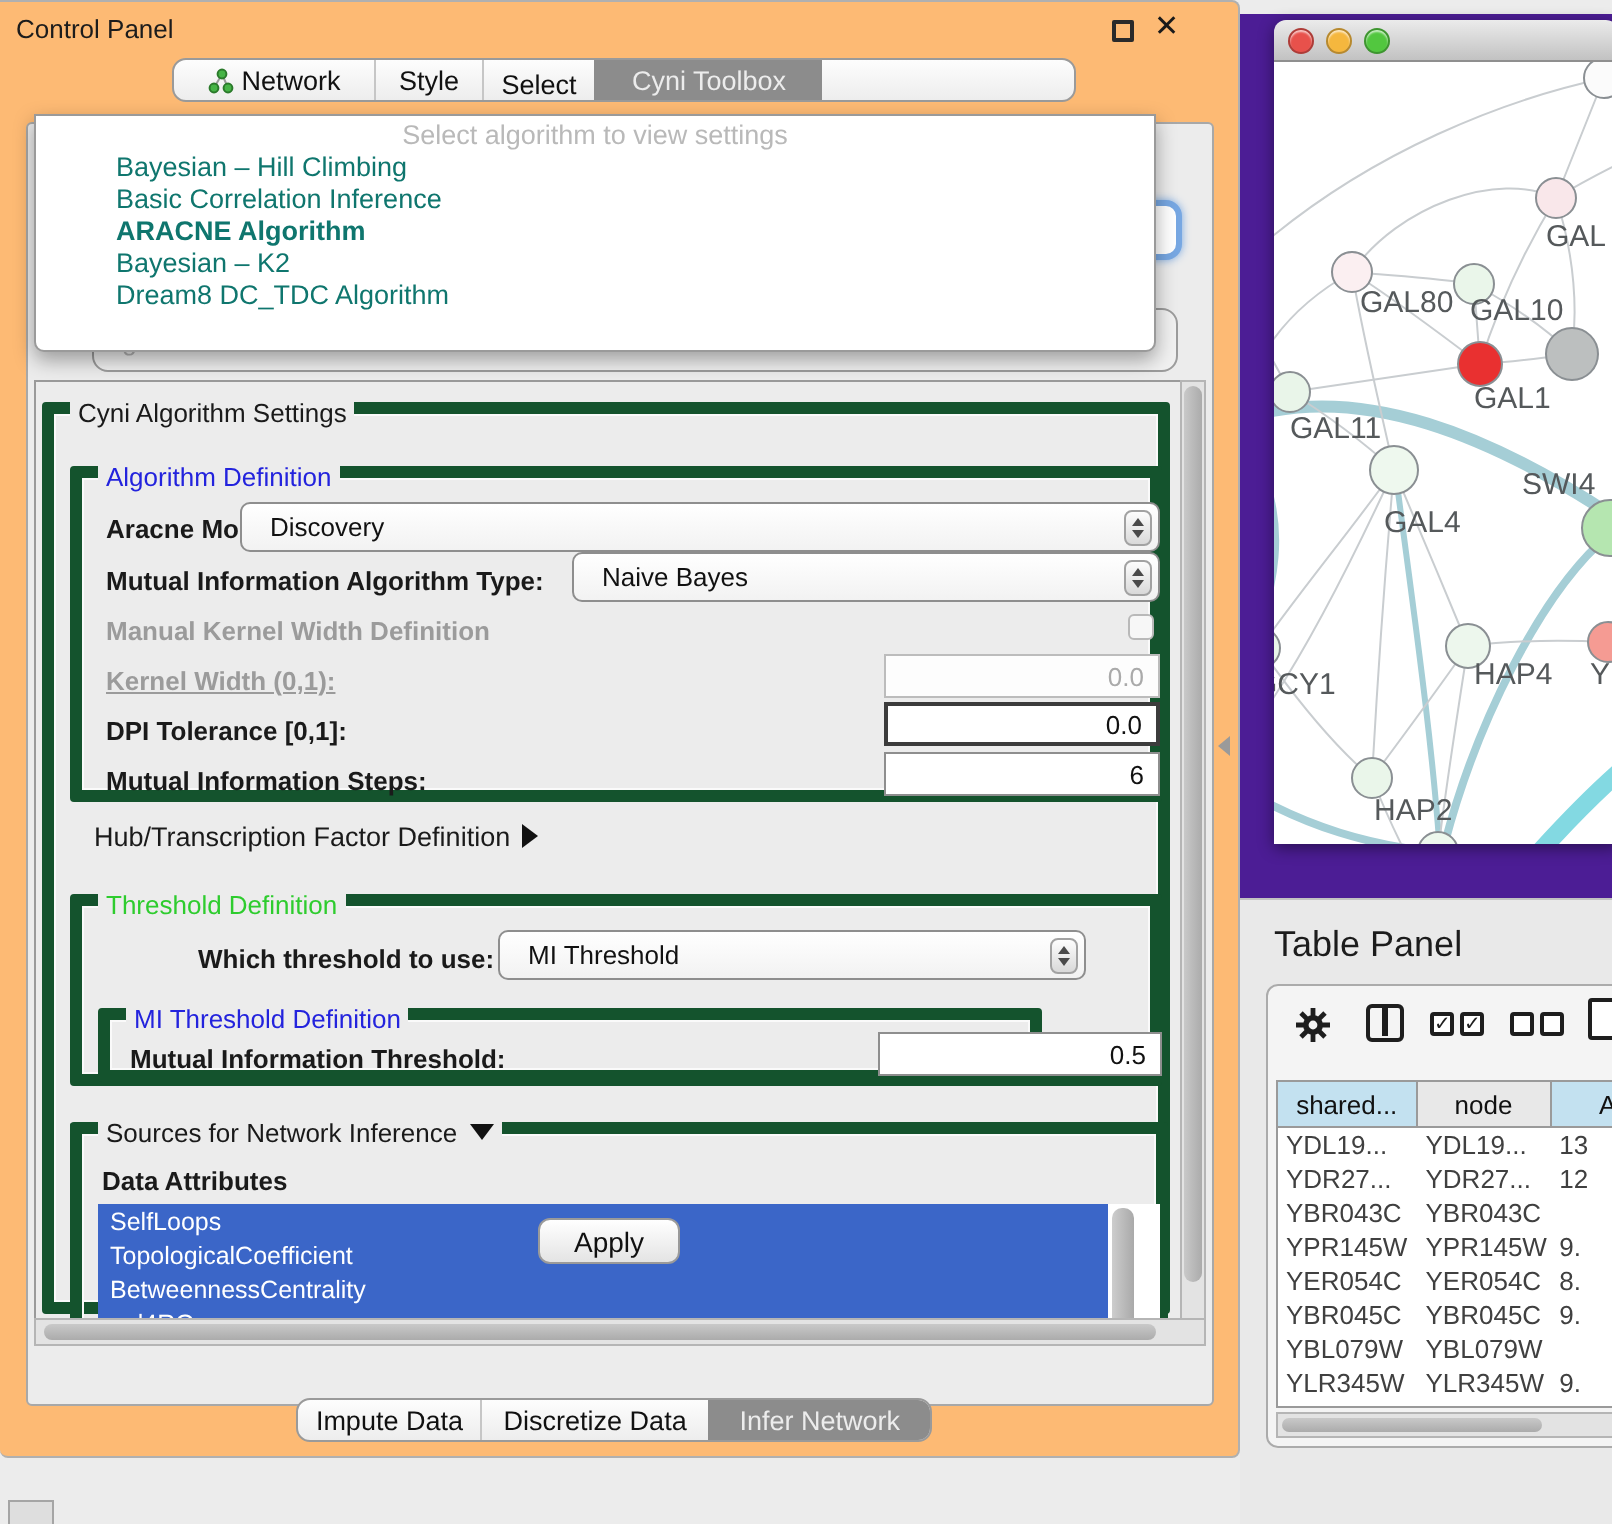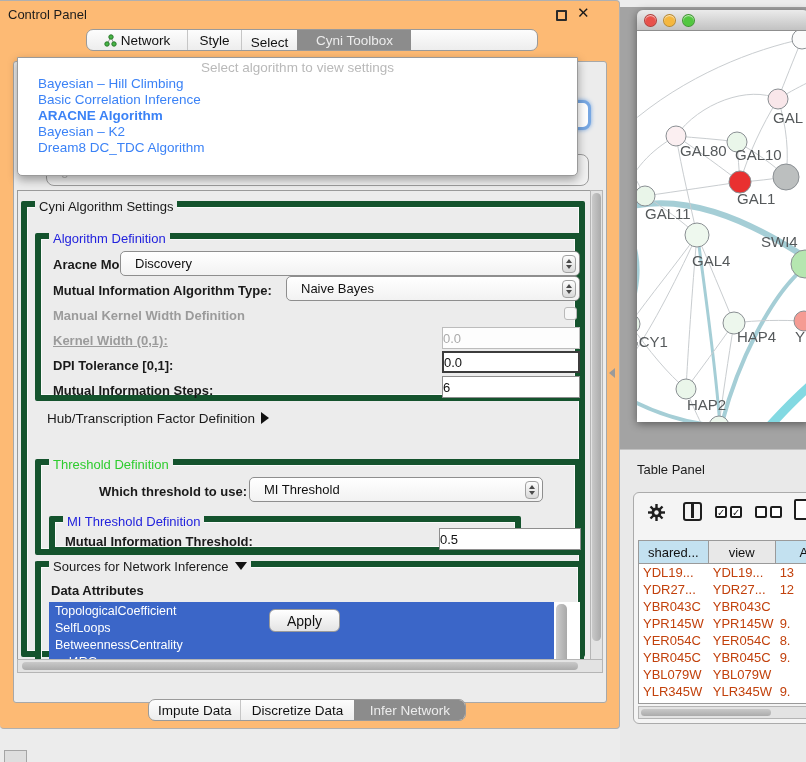--- a/index.html
+++ b/index.html
@@ -56,21 +56,21 @@
            background:linear-gradient(#ffffff,#f2f2f2); display:flex; align-items:center;
            padding-left:14px; font-size:13px; color:#111; }
   .spin { position:absolute; right:3px; top:3px; width:14px; height:18px; border:1px solid #a2a2a2; border-radius:4px;
           background:linear-gradient(#fdfdfd,#d9d9d9); }
   .spin:before, .spin:after { content:""; position:absolute; left:3px; width:0; height:0;
           border-left:3px solid transparent; border-right:3px solid transparent; }
   .spin:before { top:3px; border-bottom:4px solid #4a4a4a; }
   .spin:after  { bottom:3px; border-top:4px solid #4a4a4a; }
 
   .field { position:absolute; height:22px; border:1px solid #8e8e8e; background:#fff;
-           display:flex; align-items:center; justify-content:flex-start; padding-right:7px; font-size:13px; color:#111; }
+           display:flex; align-items:center; justify-content:flex-end; padding-right:7px; font-size:13px; color:#111; }
   .field.dis-f { border-color:#bcbcbc; color:#aaa; background:#fdfdfd; }
   .field.focus { border:2px solid #3c3c3c; }
 
   .checkbox { position:absolute; width:13px; height:13px; border:1px solid #b9b9b9; border-radius:3px; background:#f7f7f7; }
 
   .tri-right { display:inline-block; width:0; height:0; border-top:6px solid transparent;
                border-bottom:6px solid transparent; border-left:8px solid #111; margin-left:6px; vertical-align:-1px; }
   .tri-down  { display:inline-block; width:0; height:0; border-left:6px solid transparent;
                border-right:6px solid transparent; border-top:8px solid #111; margin-left:6px; vertical-align:1px; }
 
@@ -81,45 +81,45 @@
                background:linear-gradient(90deg,#cdcdcd,#a9a9a9); }
 
   .apply-btn { position:absolute; left:255px; top:547px; width:71px; height:23px; border:1px solid #9a9a9a;
                border-radius:6px; background:linear-gradient(#ffffff,#e4e4e4); font-size:14px; color:#111;
                display:flex; align-items:center; justify-content:center; }
 
   
   .popup { position:absolute; left:17px; top:57px; width:561px; height:119px; background:#fff;
            border:1px solid #9a9a9a; border-radius:0 0 5px 5px; box-shadow:0 4px 10px rgba(0,0,0,0.35); z-index:50; }
   .popup-title { height:17px; text-align:center; color:#b9b9b9; font-size:13.5px; padding-top:2px; }
-  .popup-item { height:16px; padding-left:20px; font-size:13.5px; color:#3b82f6; display:flex; align-items:center; }
+  .popup-item { height:16px; padding-left:20px; font-size:13.5px; color:#0f766e; display:flex; align-items:center;margin-left:20px; }
   .popup-item.bold { font-weight:bold; }
 
   
-  .desktop { position:absolute; left:620px; top:7px; width:186px; height:442px; background:#a3a3a3; }
+  .desktop { position:absolute; left:620px; top:7px; width:186px; height:442px; background:#4c1d95; }
   .net-window { position:absolute; left:17px; top:3px; width:172px; height:412px; border-radius:6px 6px 0 0;
                 box-shadow:0 2px 8px rgba(0,0,0,0.45); }
   .net-titlebar { position:absolute; left:0; top:0; width:100%; height:21px; border-radius:6px 6px 0 0;
                 background:linear-gradient(#ebebeb,#c2c2c2); border-bottom:1px solid #8f8f8f; }
   .light { position:absolute; top:4px; width:13px; height:13px; border-radius:50%; border:1px solid rgba(0,0,0,0.25);
            box-shadow:inset 0 1px 1px rgba(255,255,255,0.7); }
   .net-canvas { position:absolute; left:0; top:21px; width:172px; height:391px; background:#fff; overflow:hidden; }
 
   .table-panel { position:absolute; left:620px; top:449px; width:186px; height:313px; background:#e9e9e9; border-top:1px solid #c2c2c2; }
-  .tp-title { position:absolute; left:17px; top:12px; font-size:13px; color:#1c1c1c; }
+  .tp-title { position:absolute; left:17px; top:12px; font-size:18px; color:#1c1c1c; }
   .tp-inner { position:absolute; left:13px; top:42px; width:200px; height:232px; border:1px solid #ababab;
               border-radius:6px; background:#f4f4f4; }
   .tp-toolbar { position:absolute; left:0; top:0; width:100%; height:46px; }
   .tbl { position:absolute; left:4px; top:47px; width:196px; height:164px; background:#fff; border:1px solid #9a9a9a; overflow:hidden; }
   .thead { display:flex; height:23px; border-bottom:1px solid #9a9a9a; }
   .th { font-size:13px; display:flex; align-items:center; justify-content:center; border-right:1px solid #9a9a9a;
         background:#e8e8e8; color:#111; }
   .th.selcol { background:#c3e1f0; }
   .trow { display:flex; height:17px; }
-  .tcell { font-size:13px; color:#c2410c; padding-left:4px; display:flex; align-items:center; white-space:nowrap; overflow:hidden; }
+  .tcell { font-size:13px; color:#404040; padding-left:4px; display:flex; align-items:center; white-space:nowrap; overflow:hidden; }
   .c0 { width:73px; } .c1 { width:70px; } .c2 { width:60px; }
   .tbl-hscroll { position:absolute; left:4px; top:213px; width:196px; height:13px; background:#e3e3e3; border:1px solid #b5b5b5; }
   .tbl-hscroll .thumb { position:absolute; left:2px; top:2px; width:130px; height:7px; border-radius:4px;
                background:linear-gradient(#c9c9c9,#ababab); }
 
   .chk { position:absolute; width:12px; height:12px; border:2px solid #1e1e1e; border-radius:2px; background:#fff;
          font-size:10px; line-height:9px; text-align:center; color:#1e1e1e; font-weight:bold; }
 
   .divider-arrow { position:absolute; left:609px; top:368px; width:0; height:0;
          border-top:5px solid transparent; border-bottom:5px solid transparent; border-right:6px solid #9a9a9a; }
@@ -203,21 +203,21 @@
             <span class="frow-label" style="left:12px; top:144px;">Mutual Information Steps:</span>
             <div class="field" style="left:401px; top:137px; width:138px;">
               <span>6</span>
             </div>
           </div>
 
           <div class="abs" style="left:20px; top:204px; font-size:13.5px;">
             <span>Hub/Transcription Factor Definition</span><span class="tri-right"></span>
           </div>
 
-          <div class="gbox" style="left:8px; top:240px; width:546px; height:96px;margin-top:12px;">
+          <div class="gbox" style="left:8px; top:240px; width:546px; height:96px;">
             <span class="gbox-title t-green">Threshold Definition</span>
 
             <span class="frow-label" style="left:58px; top:19px;">Which threshold to use:</span>
             <div class="combo" style="left:208px; top:12px; width:294px;">
               <span>MI Threshold</span>
               <span class="spin"></span>
             </div>
 
             <div class="gbox" style="left:8px; top:51px; width:472px; height:37px;">
               <span class="gbox-title t-blue">MI Threshold Definition</span>
@@ -227,22 +227,22 @@
               </div>
             </div>
           </div>
 
           <div class="gbox" style="left:8px; top:354px; width:549px; height:100px; border-bottom:none;">
             <span class="gbox-title"><span>Sources for Network Inference</span><span class="tri-down"></span></span>
             <span class="frow-label" style="left:10px; top:16px;">Data Attributes</span>
           </div>
 
           <div class="attr-list">
+            <div class="attr-item">SelfLoops</div>
             <div class="attr-item">TopologicalCoefficient</div>
-            <div class="attr-item">SelfLoops</div>
             <div class="attr-item">BetweennessCentrality</div>
             <div class="attr-item">gal4RGexp</div>
           </div>
           <div class="attr-scroll"></div>
         </div>
       </div>
 
       <div class="vscroll">
           <div class="thumb"></div>
         </div>
@@ -368,21 +368,21 @@
         </span>
         <span class="chk" style="left:81px; top:13px;">✓</span>
         <span class="chk" style="left:96px; top:13px;">✓</span>
         <span class="chk" style="left:121px; top:13px;"></span>
         <span class="chk" style="left:136px; top:13px;"></span>
         <span style="position:absolute; left:160px; top:6px; width:15px; height:21px; border:2.5px solid #1e1e1e; border-radius:2px; background:#fff;"></span>
       </div>
       <div class="tbl">
         <div class="thead" id="table-head">
             <div class="th c0 selcol">shared...</div>
-            <div class="th c1">view</div>
+            <div class="th c1">node</div>
             <div class="th c2 selcol">A</div>
           </div>
         <div id="table-body">
             <div class="trow">
               <div class="tcell c0">YDL19...</div>
               <div class="tcell c1">YDL19...</div>
               <div class="tcell c2">13</div>
             </div>
             <div class="trow">
               <div class="tcell c0">YDR27...</div>

